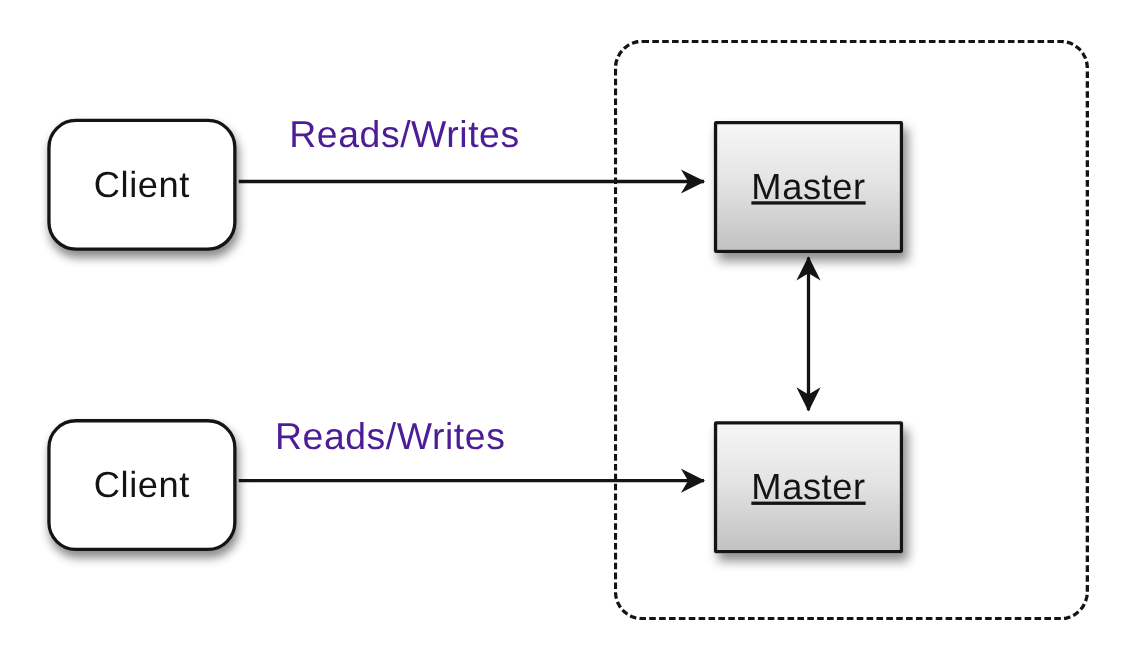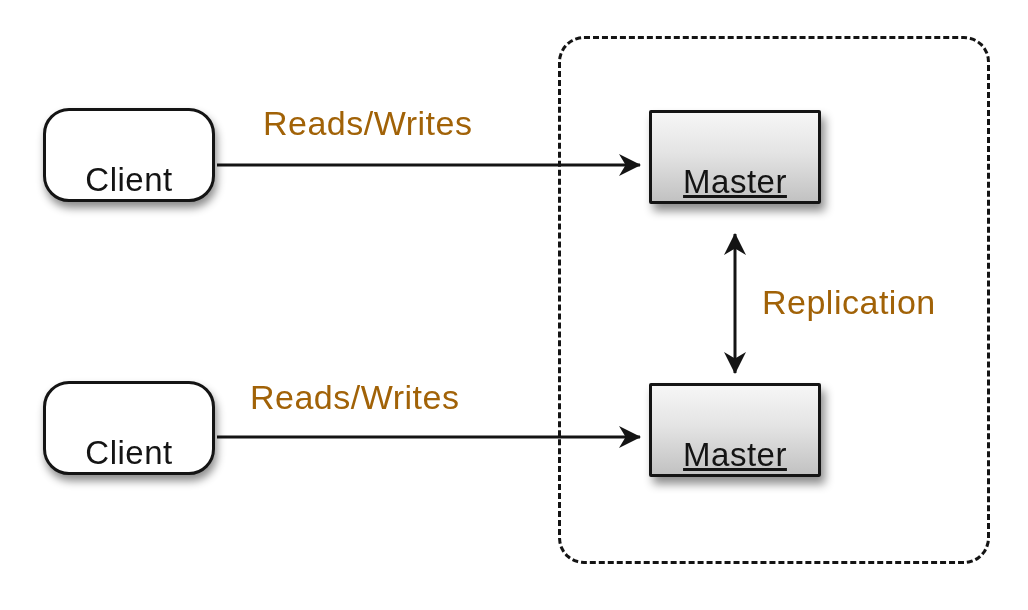--- a/index.html
+++ b/index.html
@@ -23,24 +23,24 @@
     width: 426px;
     height: 522px;
     border: 3px dashed #141414;
     border-radius: 26px;
     background: transparent;
   }
   
   .node {
     position: absolute;
     width: 172px;
-    height: 94px;
+    height: 120px;
     box-sizing: border-box;
     display: flex;
-    align-items: flex-end;
+    align-items: center;
     justify-content: center;
     font-size: 33px;
     color: #141414;
     letter-spacing: 0.5px;
   }
   .client {
     background: #ffffff;
     border: 3px solid #141414;
     border-radius: 26px;
     box-shadow: 2px 6px 9px rgba(0,0,0,0.45);
@@ -54,21 +54,21 @@
   }
   .client-1 { left: 43px;  top: 108px; }
   .client-2 { left: 43px;  top: 381px; }
   .master-1 { left: 649px; top: 110px; }
   .master-2 { left: 649px; top: 383px; }
 
   
   .edge-label {
     position: absolute;
     font-size: 34px;
-    color: #a16207;
+    color: #4c1d95;
     white-space: nowrap;
     letter-spacing: 0.5px;
     text-align: right;
   }
   .label-rw-top    { left: 263px; top: 104px; }
   .label-rw-bottom { left: 250px; top: 378px; }
   .label-replication { left: 762px; top: 283px; }
 
   
   #arrow-layer {
@@ -111,15 +111,14 @@
   </div>
 
   <div class="node master master-2">
     <span>Master</span>
   </div>
 
   <div class="edge-label label-rw-top">Reads/Writes</div>
 
   <div class="edge-label label-rw-bottom">Reads/Writes</div>
 
-  <div class="edge-label label-replication">Replication</div>
 
 </div>
 
 </body></html>

